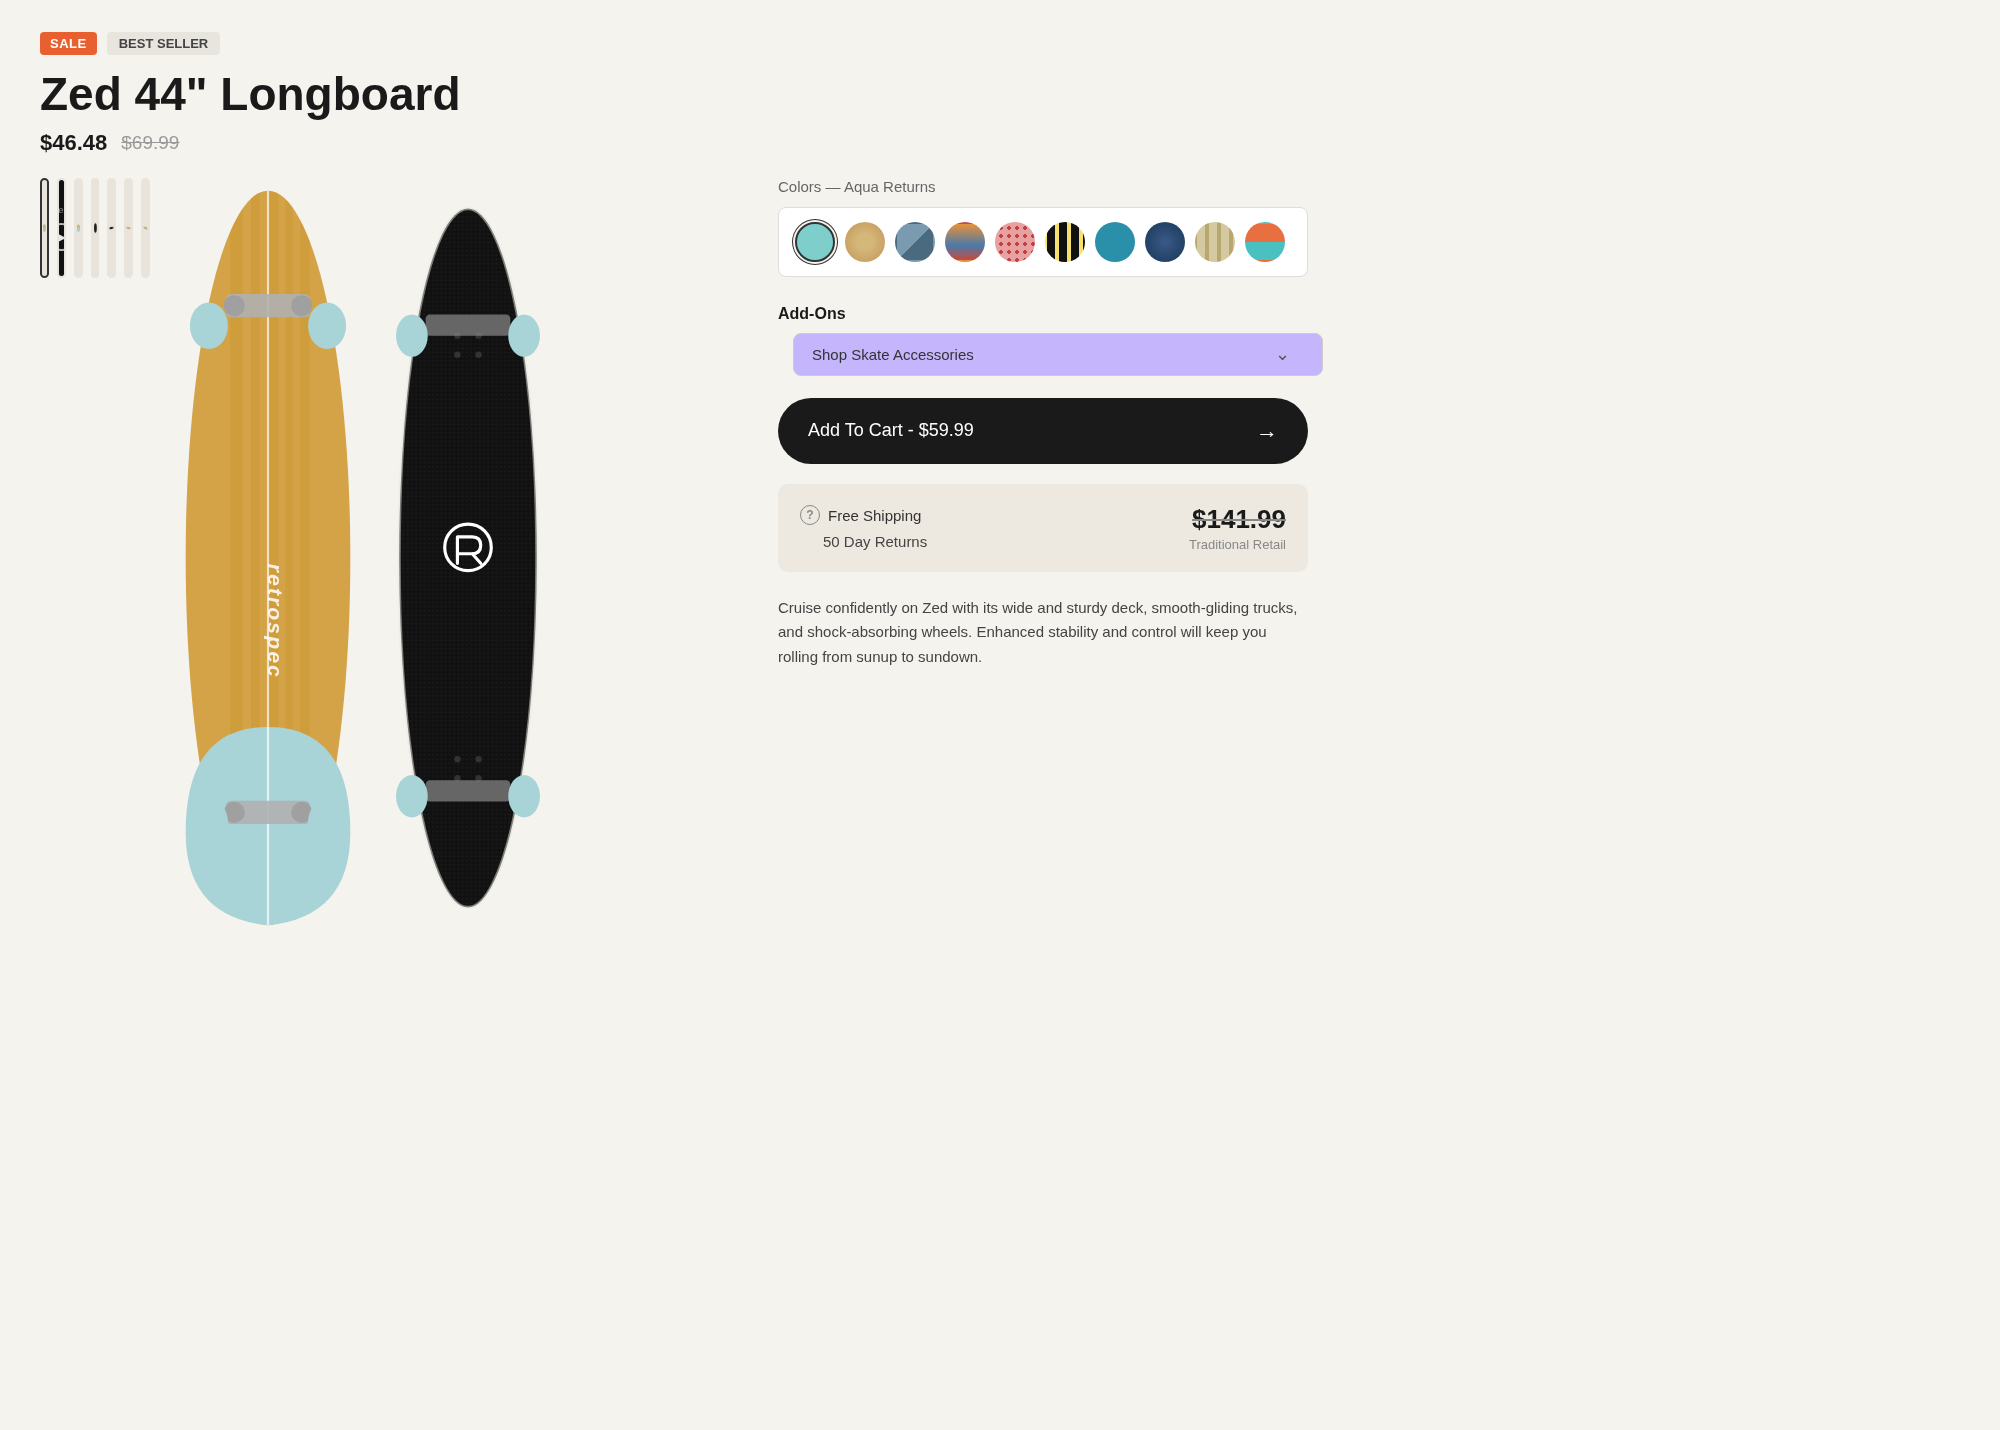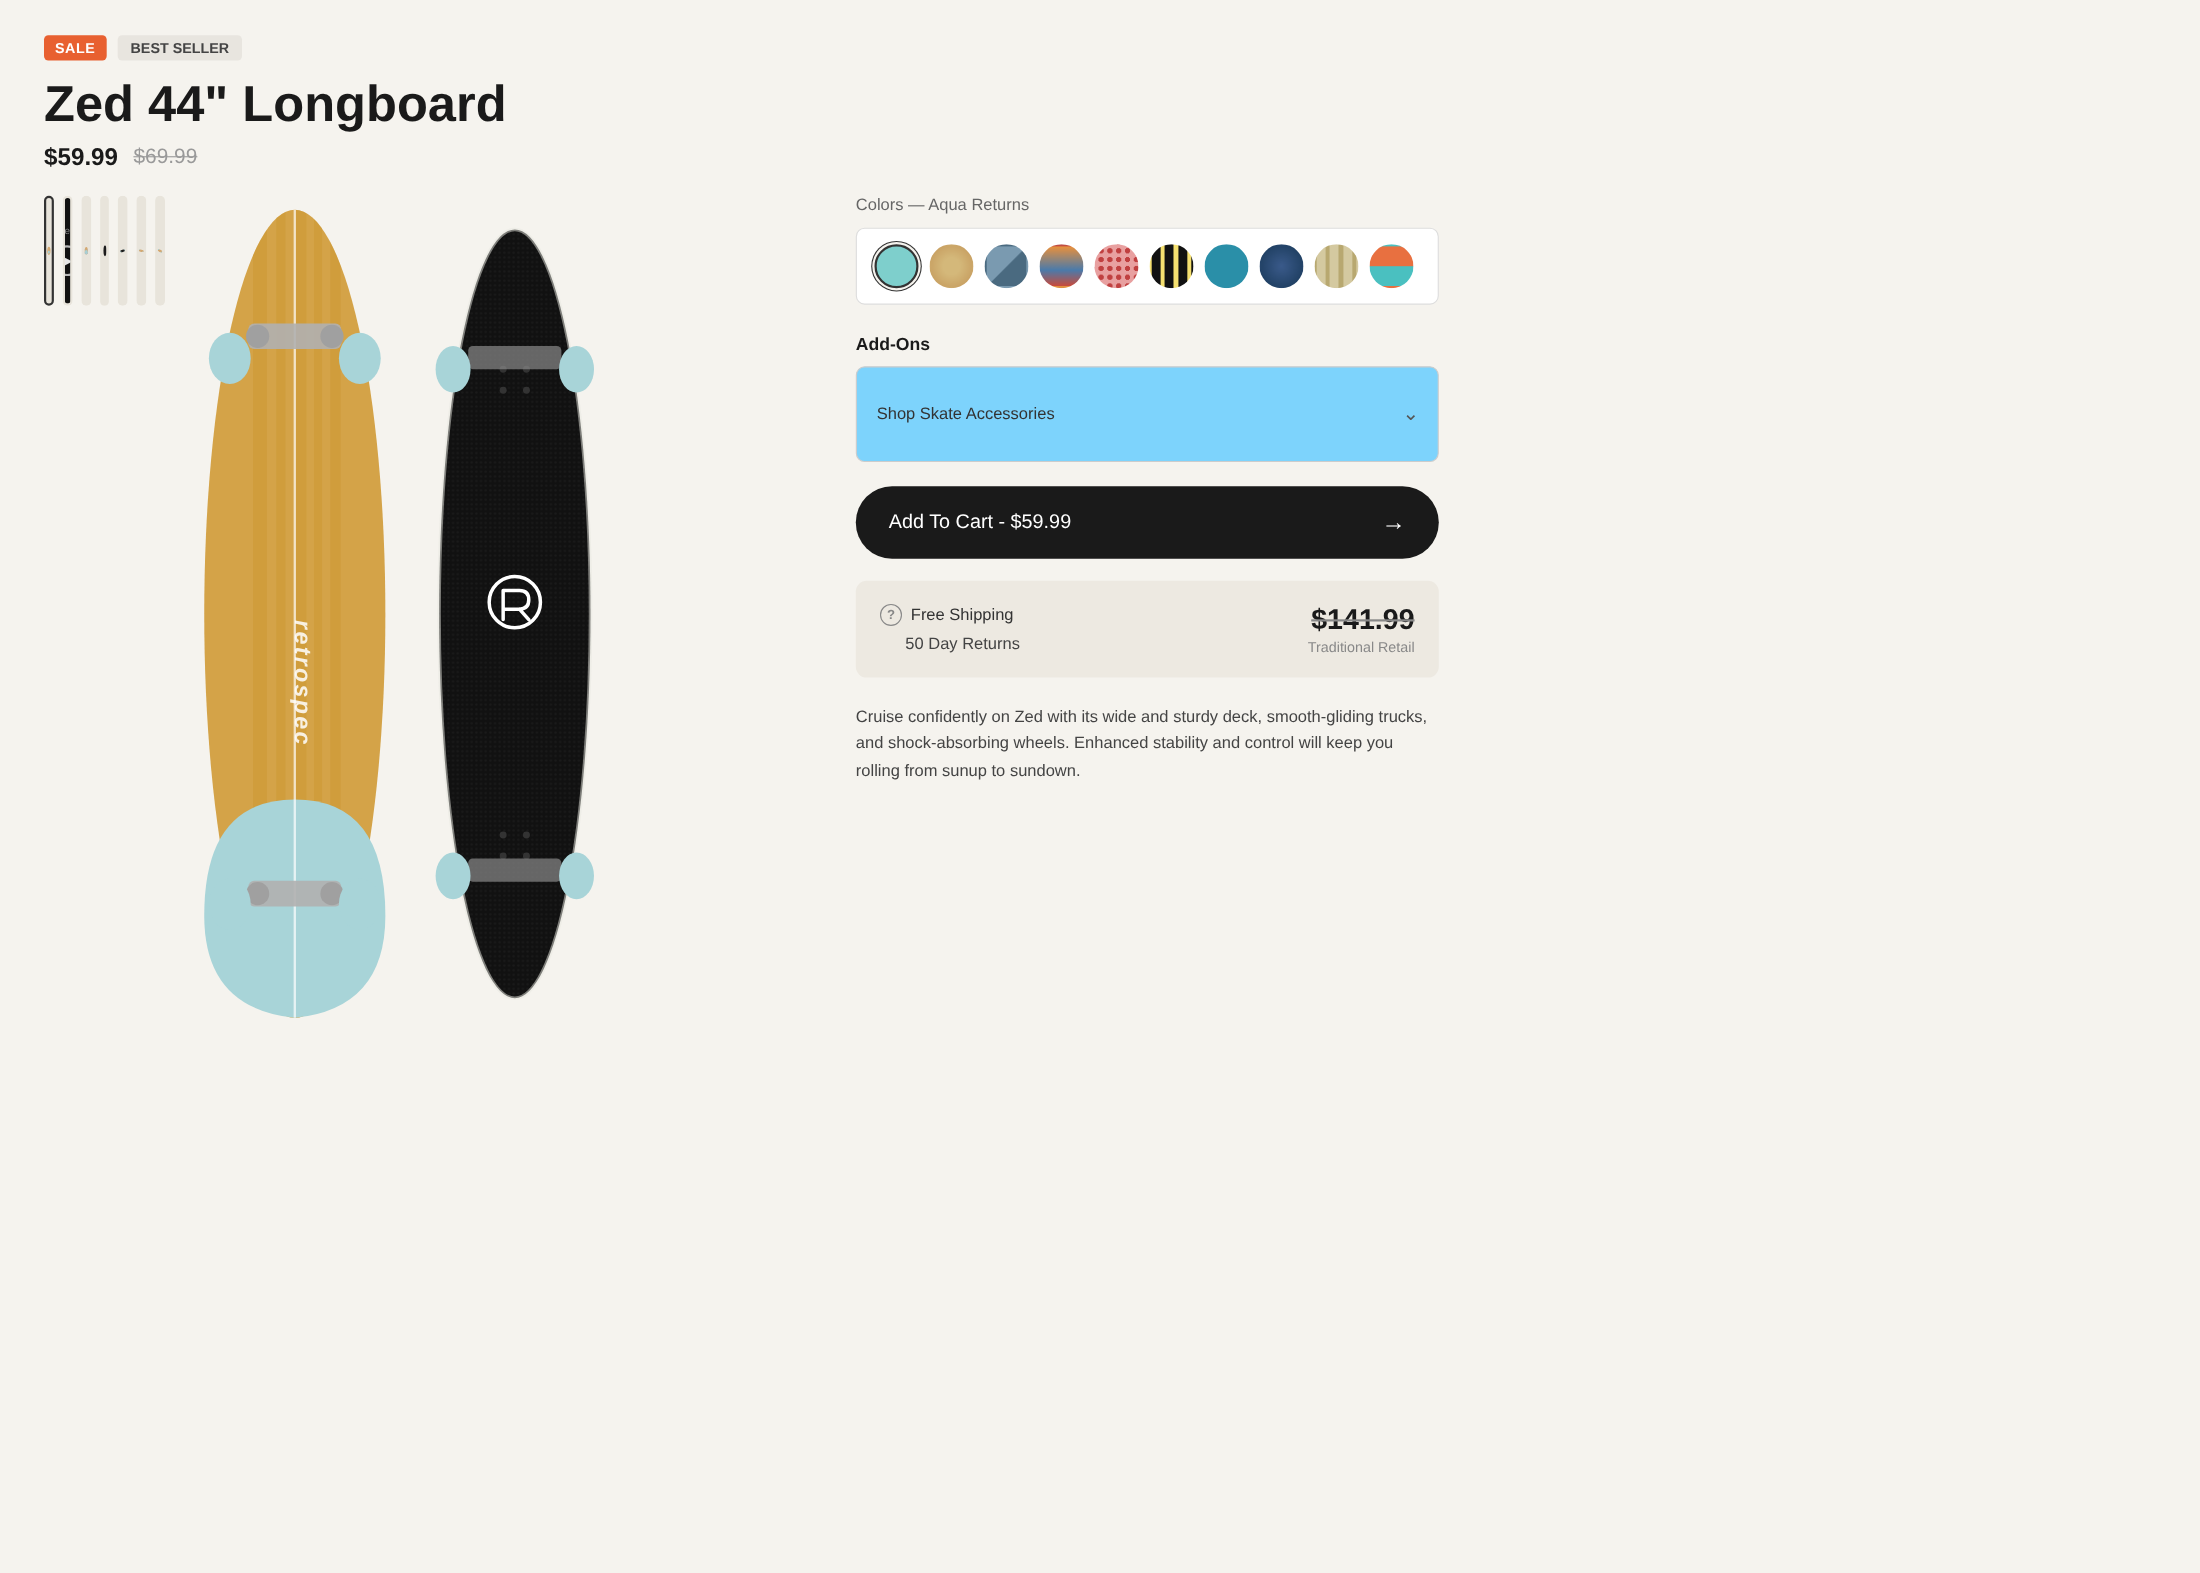--- a/index.html
+++ b/index.html
@@ -142,26 +142,27 @@
       margin-bottom: 10px;
     }
     .addons-select-wrapper {
       position: relative;
       margin-bottom: 22px;
     }
     .addons-select-wrapper select {
       width: 100%;
       border: 1px solid #ccc;
       border-radius: 8px;
-      padding: 34px 18px;
+      padding: 12px 18px;
       font-size: 15px;
       color: #333;
-      background: #7dd3fc;
+      background: #c4b5fd;
       appearance: none;
       cursor: pointer;
+      margin-left: 15px;
     }
     .addons-select-wrapper .chevron {
       position: absolute;
       right: 18px;
       top: 50%;
       transform: translateY(-50%);
       pointer-events: none;
       color: #555;
       font-size: 18px;
     }
@@ -273,21 +274,21 @@
 <body>
 
 <div class="badges">
   <span class="badge-sale">SALE</span>
   <span class="badge-bestseller">BEST SELLER</span>
 </div>
 
 <h1 class="product-title">Zed 44" Longboard</h1>
 
 <div class="price-row">
-  <span class="price-current">$59.99</span>
+  <span class="price-current">$46.48</span>
   <span class="price-original">$69.99</span>
 </div>
 
 <div class="main-layout">
 
   <div class="thumbnails">
 
     <div class="thumb-item active">
       <svg viewBox="0 0 60 100" width="55" height="90">
         <ellipse cx="30" cy="50" rx="18" ry="46" fill="#d4a870"></ellipse>

